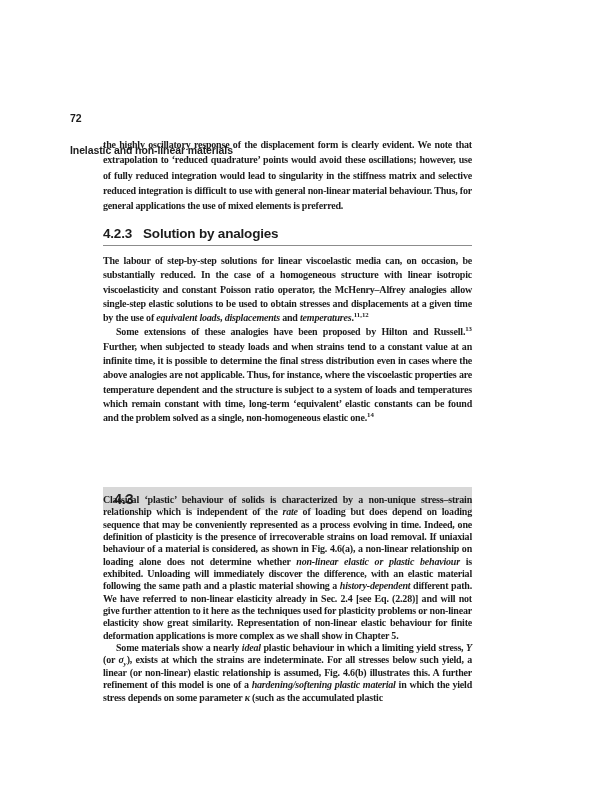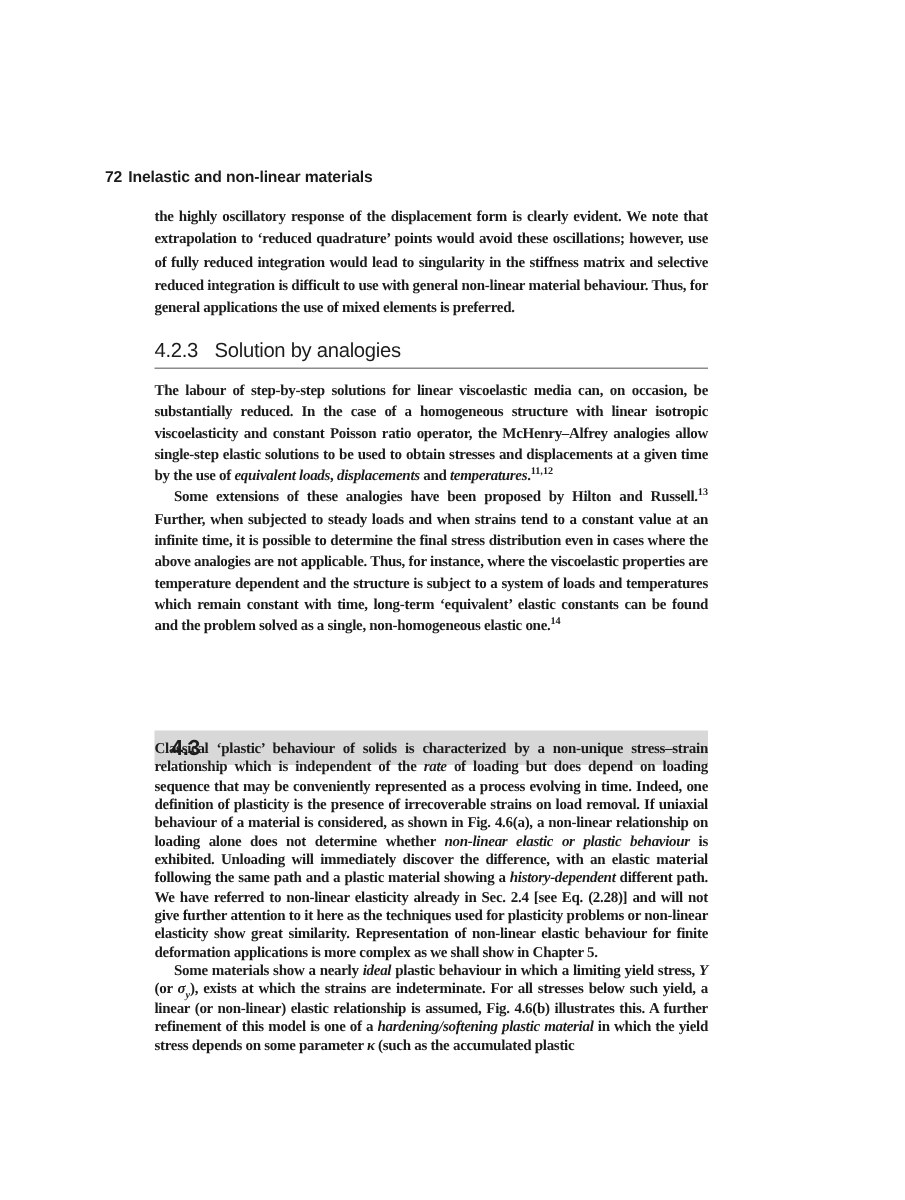--- a/index.html
+++ b/index.html
@@ -14,26 +14,27 @@
     background: var(--background, #ffffff);
     color: var(--text, #1c1c1c);
     font-family: "Liberation Serif", serif;
     overflow: hidden;
   }
   .running-head {
     position: absolute;
     left: 70px;
     top: 112px;
     display: flex;
-    gap: 4px;
+    gap: 20px;
     font-family: "Liberation Sans", sans-serif;
     font-weight: bold;
     font-size: 10.5px;
     letter-spacing: -0.1px;
     white-space: nowrap;
+    flex-direction: column;
   }
   .col {
     position: absolute;
     left: 103px;
     width: 369px;
   }
   .para {
     margin: 0;
     font-size: 10px;
     letter-spacing: -0.2px;
@@ -49,21 +50,21 @@
   .para sub {
     font-size: 68%;
     line-height: 0;
     letter-spacing: 0;
   }
   .indent { text-indent: 13px; }
   .pos-intro { top: 137px; line-height: 15.3px; }
   .subheading {
     margin: 0;
     font-family: "Liberation Sans", sans-serif;
-    font-weight: normal;
+    font-weight: bold;
     font-size: 13.5px;
     letter-spacing: -0.2px;
     white-space: nowrap;
   }
   .pos-h423 { top: 226px; }
   .subheading .h-num { margin-right: 11px; }
   .rule {
     position: absolute;
     left: 103px;
     width: 369px;

